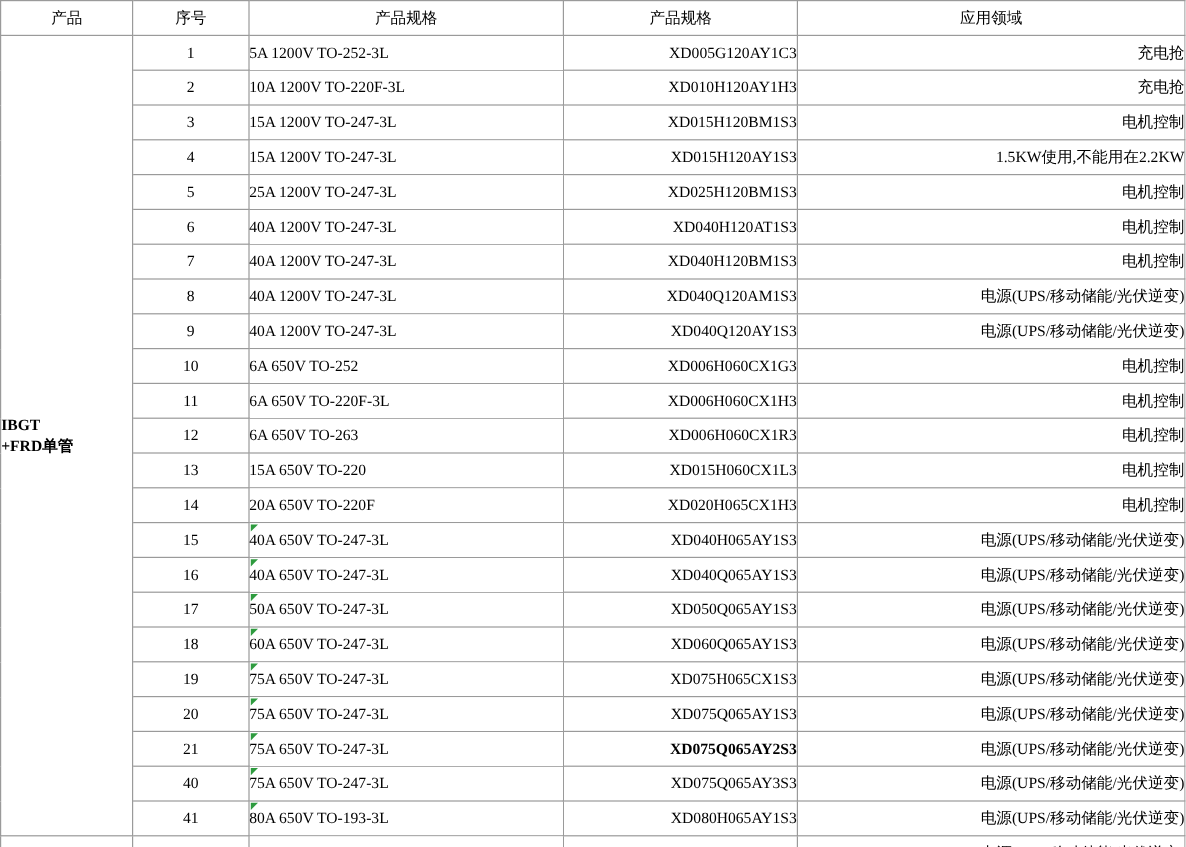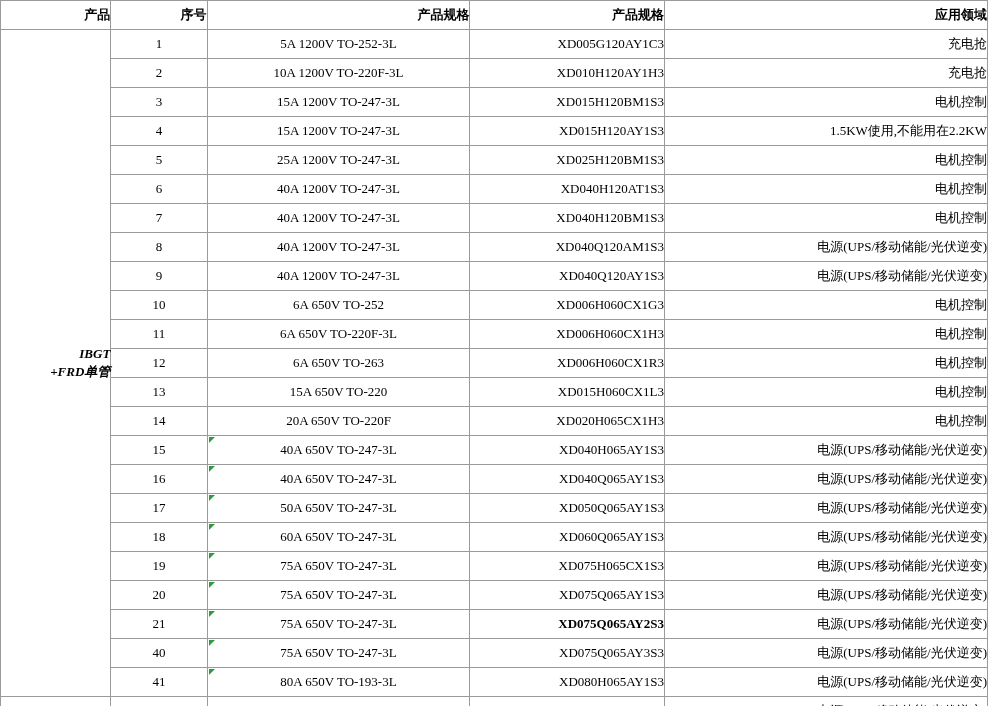--- a/index.html
+++ b/index.html
@@ -22,45 +22,44 @@
   table.product-table th,
   table.product-table td {
     border: 1px solid #9a9a9a;
     font-size: 13px;
     padding: 0;
     height: 28px;
     vertical-align: middle;
     background: #ffffff;
   }
   thead th {
-    font-weight: bold;
-    text-align: right;
+    font-weight: normal;
+    text-align: center;
     font-size: 14px;
     height: 30px;
     margin-top: 42px;
   }
   col.c-cat { width: 110px; }
   col.c-no { width: 96px; }
   col.c-spec { width: 262px; }
   col.c-model { width: 194px; }
   col.c-app { width: 322px; }
 
   td.cat {
-    text-align: right;
+    text-align: left;
     font-weight: bold;
     font-size: 14px;
     line-height: 1.35;
-    font-style: italic;
   }
   td.no {
     text-align: center;
     font-size: 13px;
   }
   td.spec {
-    text-align: center;
+    text-align: left;
     padding-left: 8px;
     position: relative;
     font-size: 13px;
   }
   td.model {
     text-align: right;
     padding-left: 8px;
     font-size: 13px;
   }
   td.model.bold {

